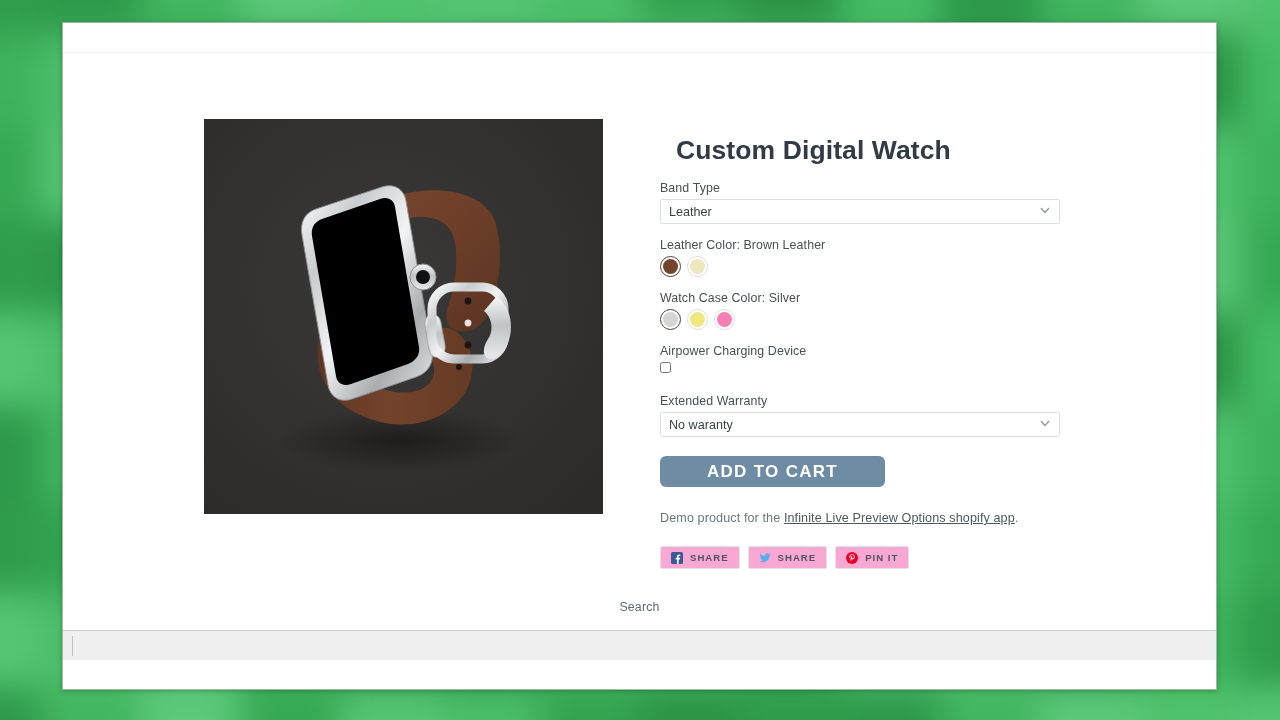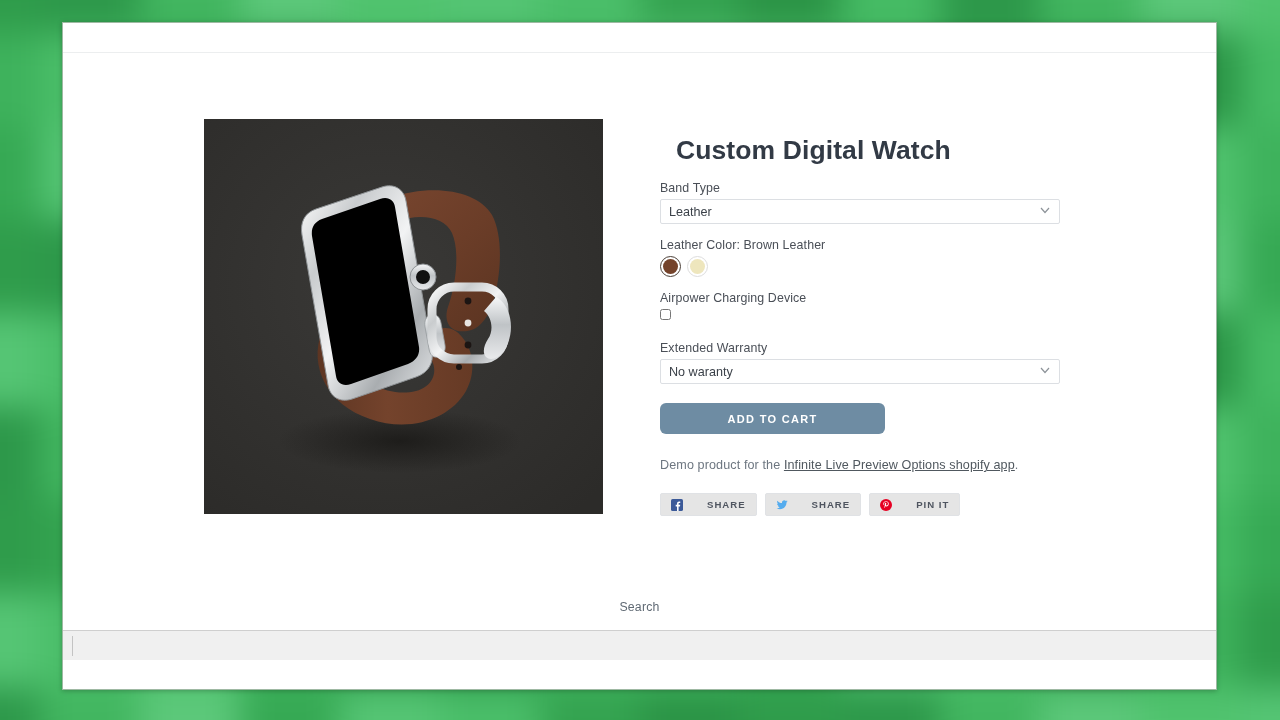--- a/index.html
+++ b/index.html
@@ -177,47 +177,47 @@
 
   .atc-button {
     margin-top: 19px;
     width: 225px;
     height: 31px;
     background: #6e8ca3;
     color: #ffffff;
     border: none;
     border-radius: 6px;
     font-family: "Liberation Sans", sans-serif;
-    font-size: 11px;
+    font-size: 17px;
     font-weight: bold;
     letter-spacing: 1.3px;
     cursor: pointer;
   }
 
   .demo-note {
     margin-top: 24px;
     font-size: 12.6px;
     color: #6d7680;
     letter-spacing: .1px;
   }
   .demo-note a {
     color: #50585f;
     text-decoration: underline;
   }
 
   .share-row { display: flex; gap: 8px; margin-top: 21px; }
   .share-btn {
     display: flex;
     align-items: center;
-    gap: 24px;
+    gap: 7px;
     height: 23px;
     padding: 0 10px;
     border: 1px solid #e0e2e5;
     border-radius: 2px;
-    background: #e5e5e5;
+    background: #f9a8d4;
     font-size: 9.6px;
     font-weight: bold;
     letter-spacing: 1px;
     color: #4f5560;
     cursor: pointer;
     box-sizing: border-box;
   }
   .share-ico { width: 12px; height: 12px; display:block; }
 
   .footer-nav {
@@ -475,20 +475,34 @@
             <span class="swatch selected">
               <span style="background:#74432b"></span>
             </span>
             <span class="swatch">
               <span style="background:#eee6bd"></span>
             </span>
           </div>
         </div>
 
         
+        <div class="option-group">
+          <div class="option-label">Watch Case Color: Silver</div>
+          <div class="swatches">
+            <span class="swatch selected">
+              <span style="background:#d5d5d5"></span>
+            </span>
+            <span class="swatch">
+              <span style="background:#efe77f"></span>
+            </span>
+            <span class="swatch">
+              <span style="background:#f57fb2"></span>
+            </span>
+          </div>
+        </div>
 
         
         <div class="option-group">
           <div class="option-label">Airpower Charging Device</div>
           <div class="checkbox-row">
             <input type="checkbox" class="opt-checkbox" style="">
           </div>
         </div>
 
         

